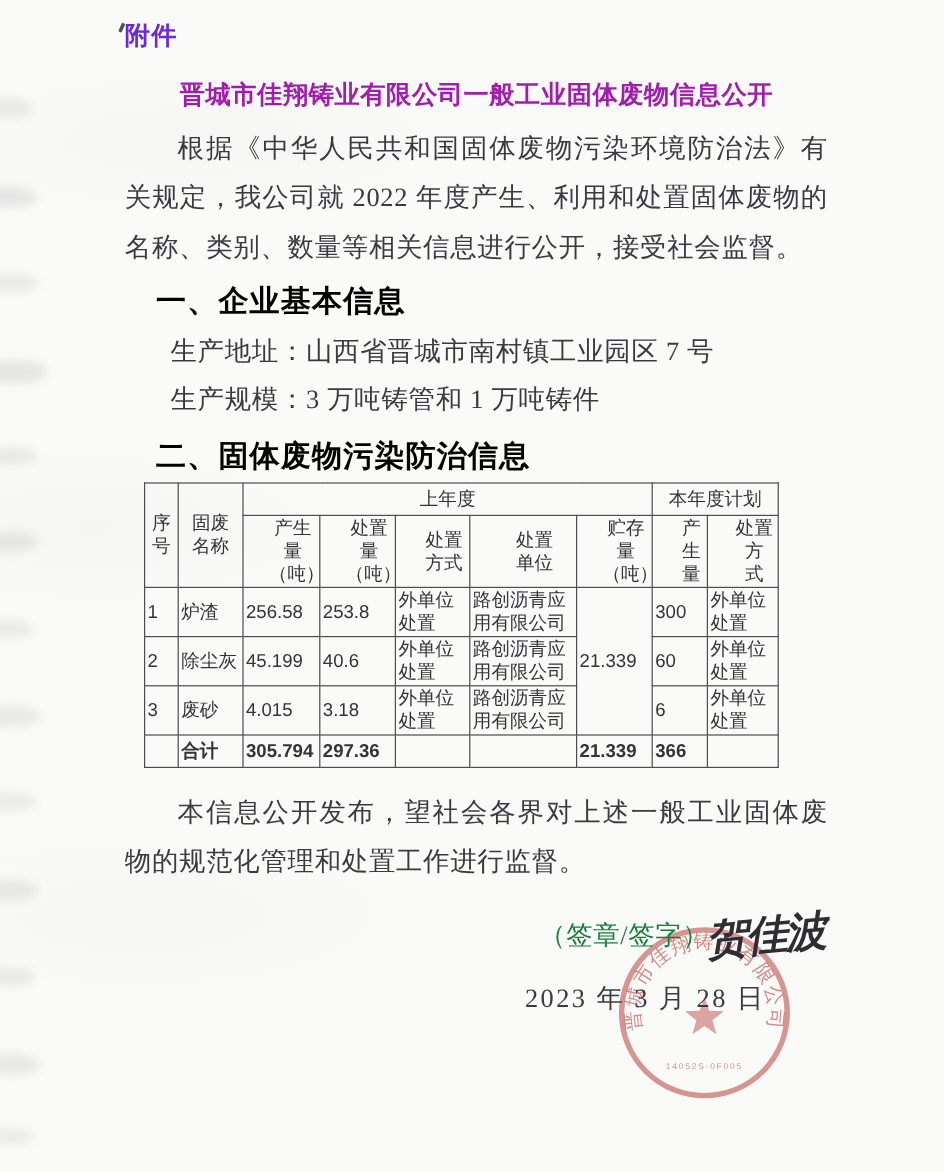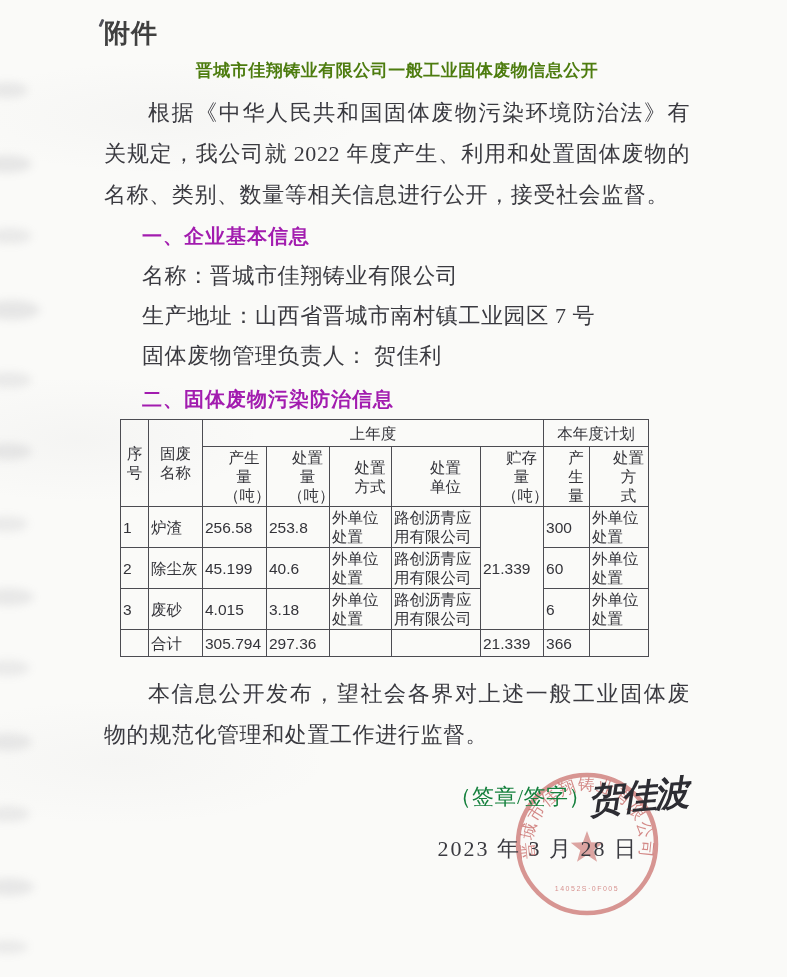--- a/index.html
+++ b/index.html
@@ -11,33 +11,33 @@
   }
   .paper-texture{position:absolute;inset:0;pointer-events:none;
     background:
       radial-gradient(ellipse 300px 80px at 20% 12%, rgba(160,160,165,0.05), transparent 70%),
       radial-gradient(ellipse 260px 90px at 10% 45%, rgba(160,160,165,0.06), transparent 70%),
       radial-gradient(ellipse 300px 90px at 15% 78%, rgba(160,160,165,0.05), transparent 70%);
   }
   .smudge{position:absolute;border-radius:50%;background:#8f8f96;filter:blur(4px);}
   .tick-mark{position:absolute;left:100px;top:19px;width:3px;height:8px;background:#52525a;transform:rotate(24deg);border-radius:1px;}
   .content{position:absolute;left:104px;top:16px;width:586px;}
-  .attach{font-family:Liberation Mono, monospace;font-weight:bold;font-size:26px;color:#404040;letter-spacing:1px;}
-  .doc-title{margin-top:8px;text-align:center;font-size:17px;font-weight:700;color:#4d7c0f;letter-spacing:0.5px;white-space:nowrap;}
+  .attach{font-family:Liberation Mono, monospace;font-weight:bold;font-size:21px;color:#6d28d9;letter-spacing:1px;}
+  .doc-title{margin-top:21px;text-align:center;font-size:21px;font-weight:700;color:#a21caf;letter-spacing:0.5px;white-space:nowrap;}
   .intro,.closing{margin-top:10px;font-size:22px;line-height:41px;text-indent:2em;letter-spacing:0.6px;color:#3a3a40;text-align:justify;}
-  .sec-heading{font-family:"Liberation Sans","DejaVu Sans",sans-serif;font-weight:bold;font-size:20px;color:#a21caf;margin:8px 0 6px 38px;letter-spacing:1px;}
+  .sec-heading{font-family:"Liberation Sans","DejaVu Sans",sans-serif;font-weight:bold;font-size:25px;color:#000000;margin:8px 0 6px 26px;letter-spacing:1px;}
   .fields{margin-left:38px;}
   .field-line{font-size:22px;line-height:40px;letter-spacing:0.6px;color:#3a3a40;}
   table.waste{border-collapse:collapse;table-layout:fixed;width:528px;margin:6px 0 0 16px;
     font-family:"Liberation Sans","DejaVu Sans",sans-serif;font-size:15.5px;color:#333339;}
   table.waste th,table.waste td{border:1.5px solid #4c4c52;vertical-align:middle;padding:1px 2px;font-weight:normal;line-height:19px;overflow:hidden;}
   tr.hdr1 th{height:24px;}
   tr.hdr2 th{height:46px;padding-left:21px;}
   tr.data-row td{height:38px;}
-  tr.total-row td{height:24px;}
+  tr.total-row td{height:24px;font-weight:bold;}
   .h2line{display:block;}
   .sig-row{margin-top:18px;text-align:right;white-space:nowrap;position:relative;z-index:6;}
   .sig-label{font-size:22px;letter-spacing:0.5px;color:#15803d;text-align:right;}
   .sig-name{display:inline-block;font-size:35px;font-weight:bold;color:#2d2d33;
     transform:rotate(-5deg) skewX(-14deg);letter-spacing:-2px;vertical-align:-4px;
     font-family:"Liberation Serif","DejaVu Serif",serif;}
   .date-row{margin-top:14px;text-align:right;padding-right:52px;font-size:22px;letter-spacing:2px;color:#3a3a40;position:relative;z-index:6;}
   .stamp{position:absolute;left:512px;top:769px;z-index:5;mix-blend-mode:multiply;opacity:0.82;}
 </style>
 </head>
@@ -64,23 +64,22 @@
 
   <div class="attach">附件</div>
 
   <div class="doc-title">晋城市佳翔铸业有限公司一般工业固体废物信息公开</div>
 
   <p class="intro" style="margin-bottom:0;">根据《中华人民共和国固体废物污染环境防治法》有关规定，我公司就 2022 年度产生、利用和处置固体废物的名称、类别、数量等相关信息进行公开，接受社会监督。</p>
 
   <div class="sec-heading">一、企业基本信息</div>
 
   <div class="fields">
-    <div class="field-line">名称：晋城市佳翔铸业有限公司</div>
     <div class="field-line">生产地址：山西省晋城市南村镇工业园区 7 号</div>
-    <div class="field-line">固体废物管理负责人： 贺佳利</div>
+    <div class="field-line">生产规模：3 万吨铸管和 1 万吨铸件</div>
   </div>
 
   <div class="sec-heading" style="margin-top:10px;">二、固体废物污染防治信息</div>
 
   <table class="waste">
     <colgroup>
       <col style="width:28px">
         <col style="width:54px">
         <col style="width:64px">
         <col style="width:63px">

